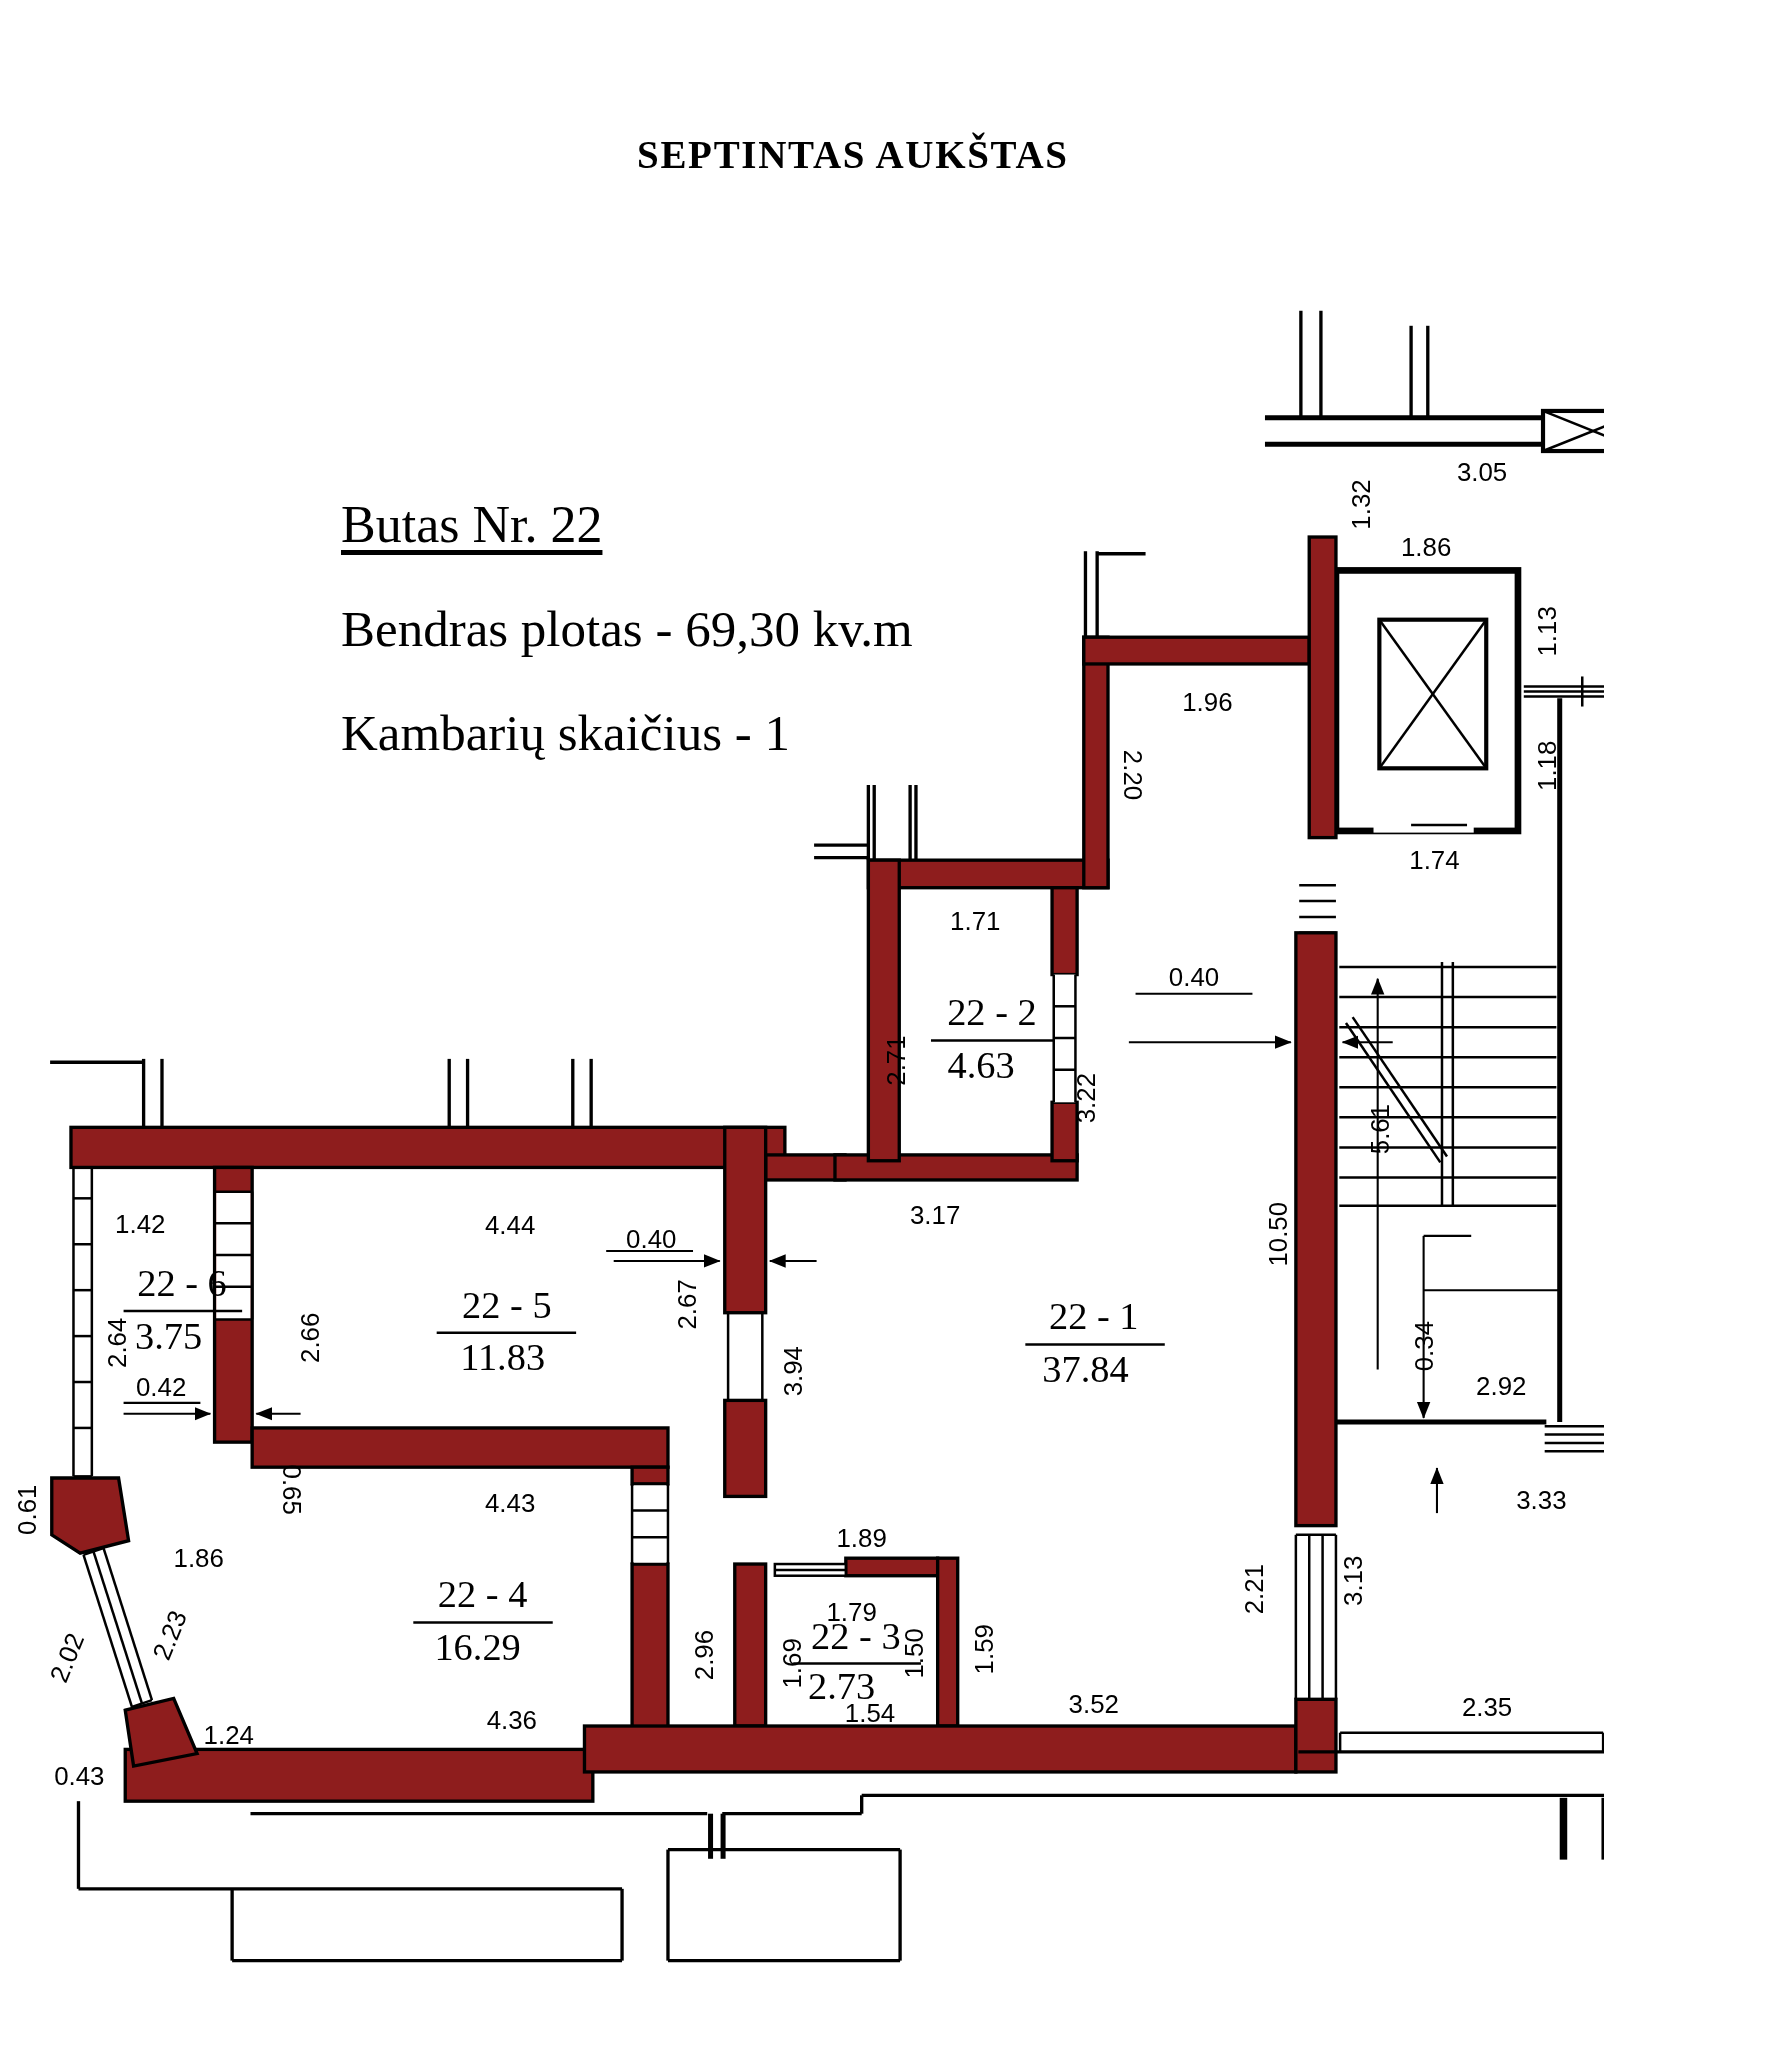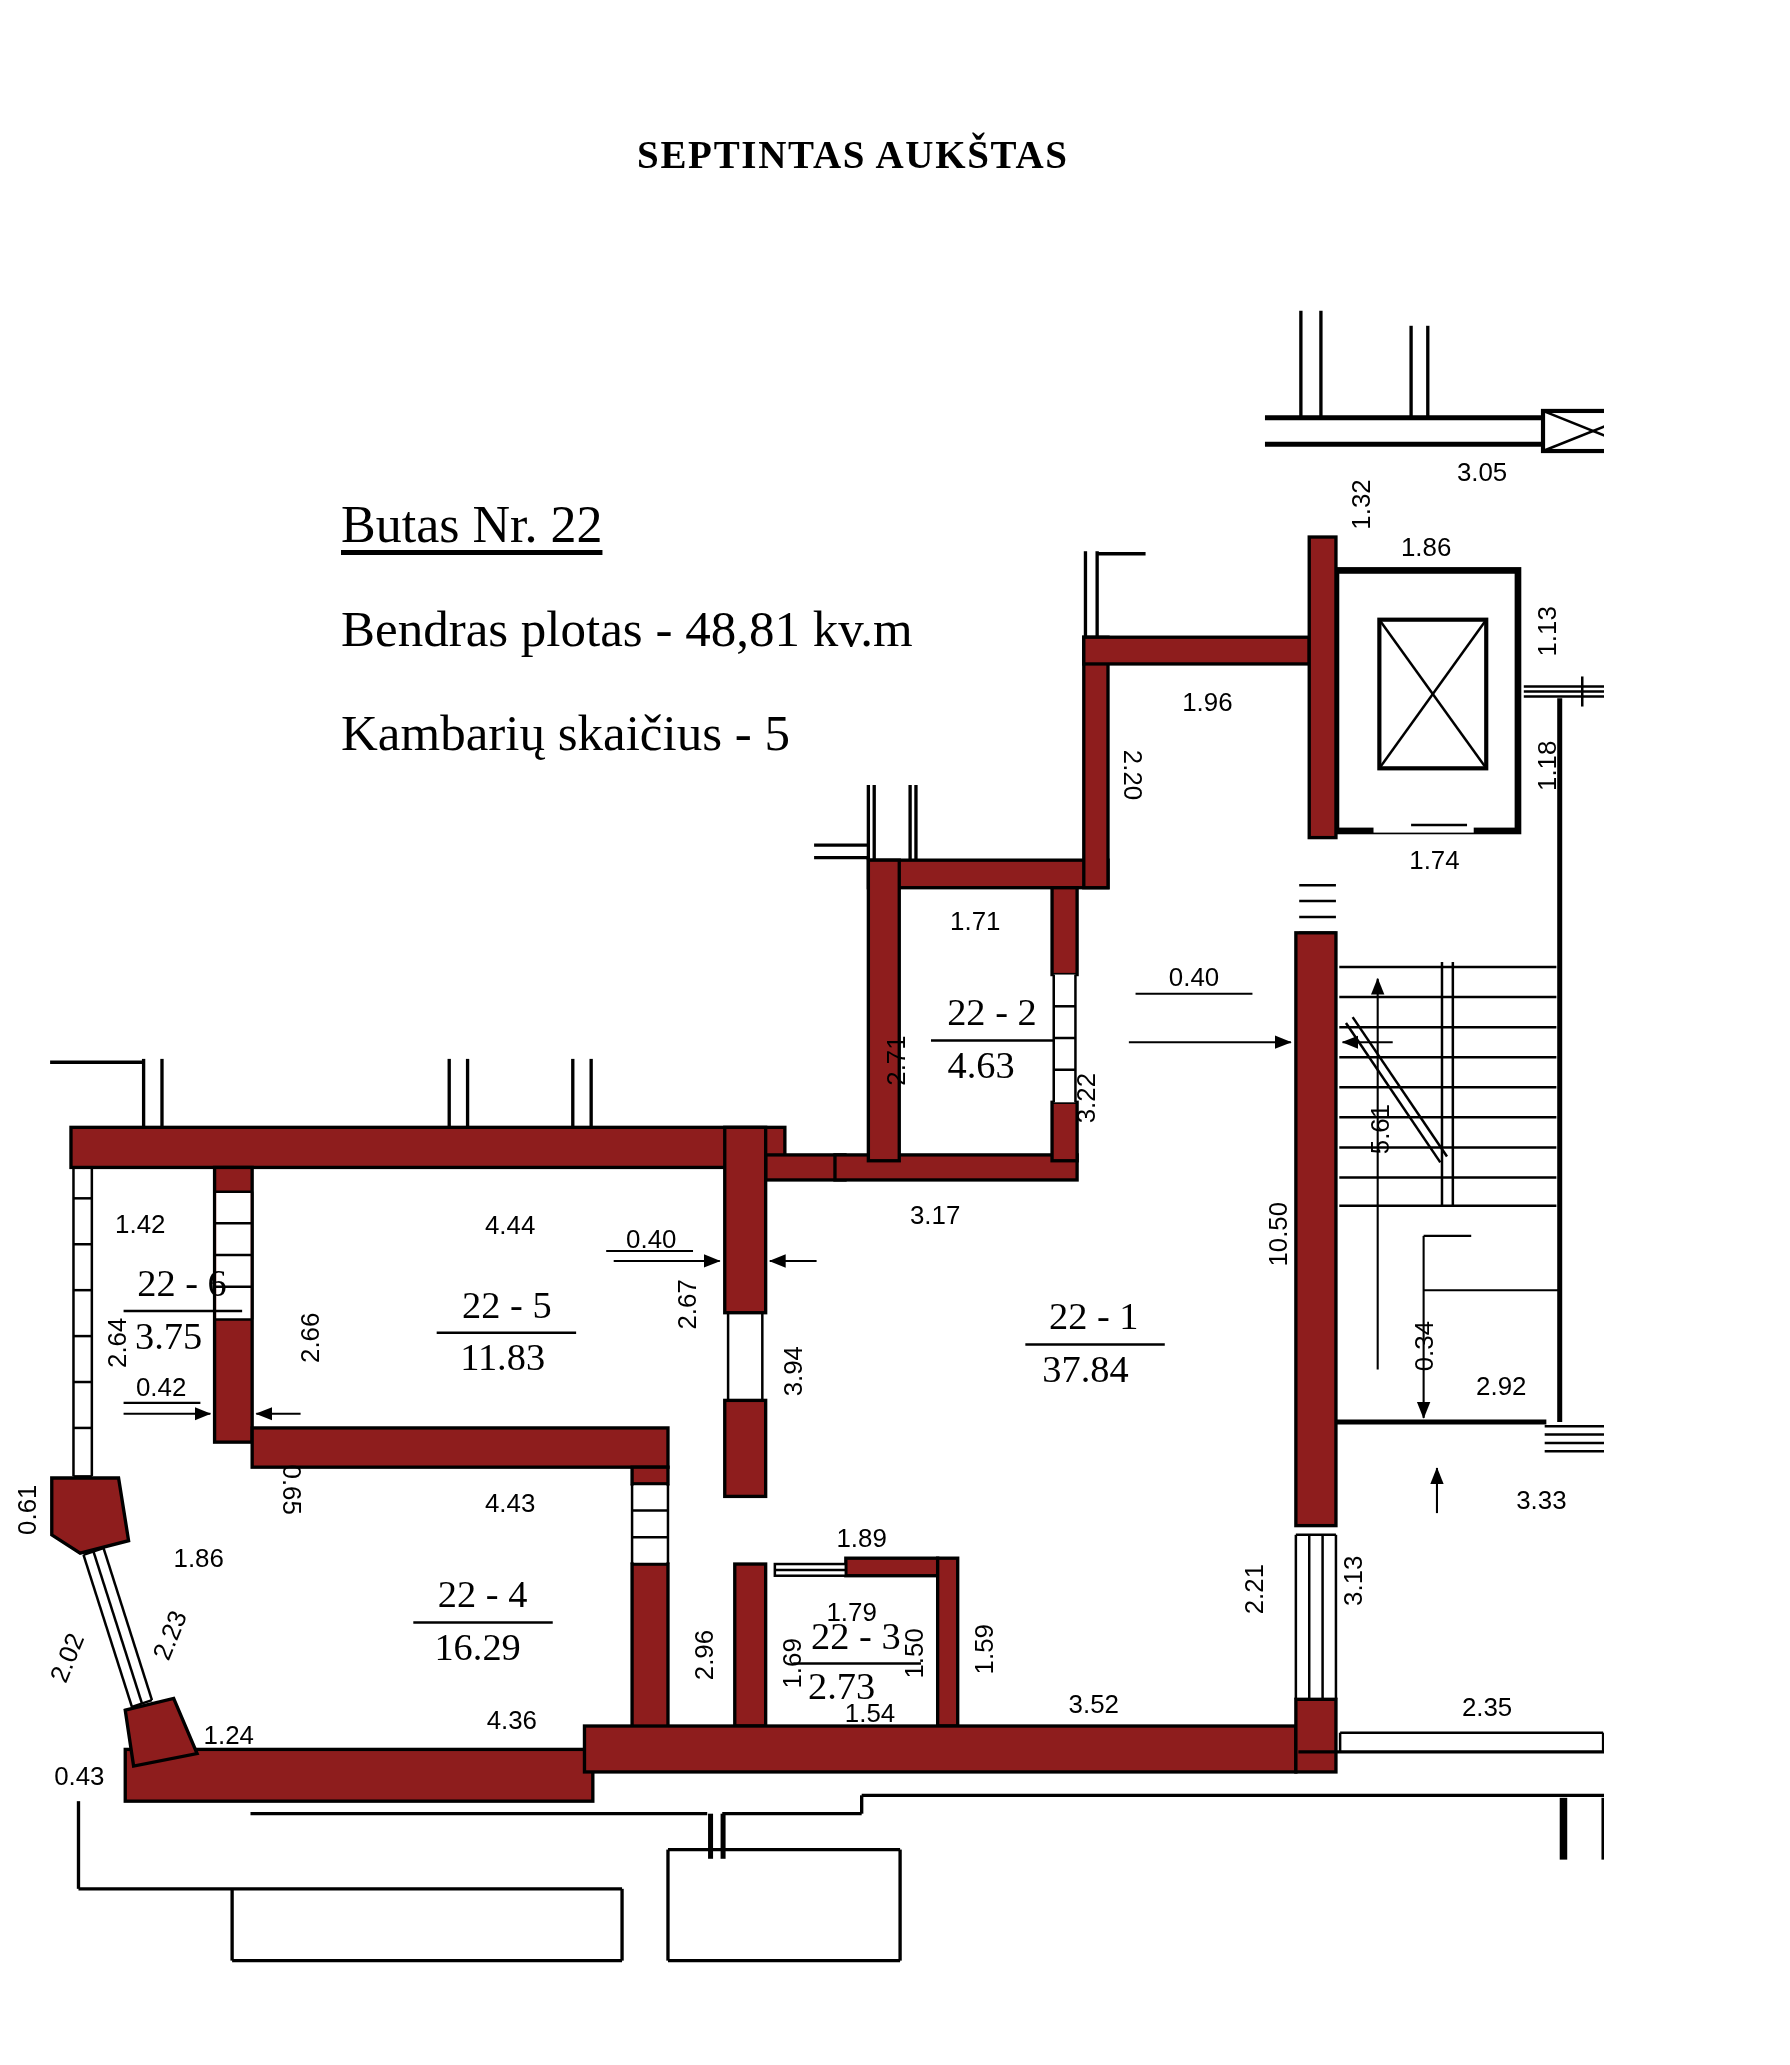--- a/index.html
+++ b/index.html
@@ -20,22 +20,22 @@
 </style>
 </head>
 <body>
 
 <div class="page">
 
   <div class="title">SEPTINTAS AUKŠTAS</div>
 
   <div class="info">
     <div class="l1">Butas Nr. 22</div>
-    <div class="l2">Bendras plotas - 48,81 kv.m</div>
-    <div class="l3">Kambarių skaičius - 5</div>
+    <div class="l2">Bendras plotas - 69,30 kv.m</div>
+    <div class="l3">Kambarių skaičius - 1</div>
   </div>
 
   <svg class="plan-svg" width="1791" height="2066" viewBox="0 0 2145 2474">
     <defs>
       <marker id="arr" viewBox="0 0 10 10" refX="9.5" refY="5" markerWidth="8" markerHeight="8" orient="auto">
         <path d="M0,1 L10,5 L0,9 z" fill="#000"></path>
       </marker>
     </defs>
 
     <g>

